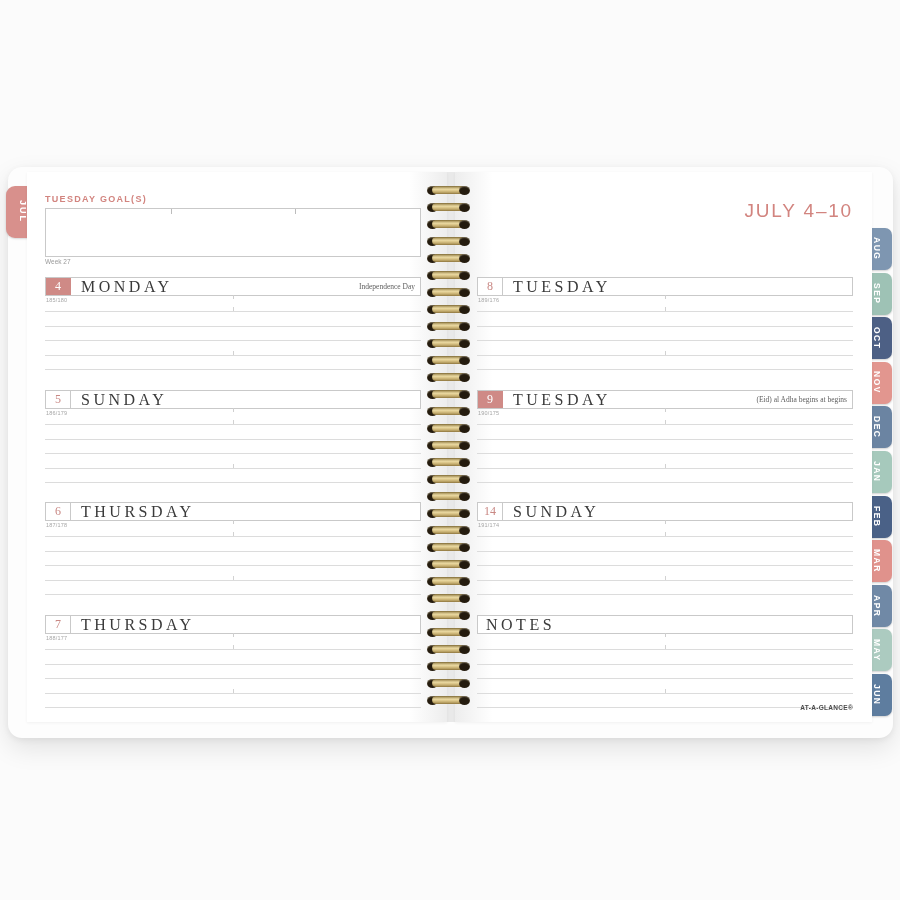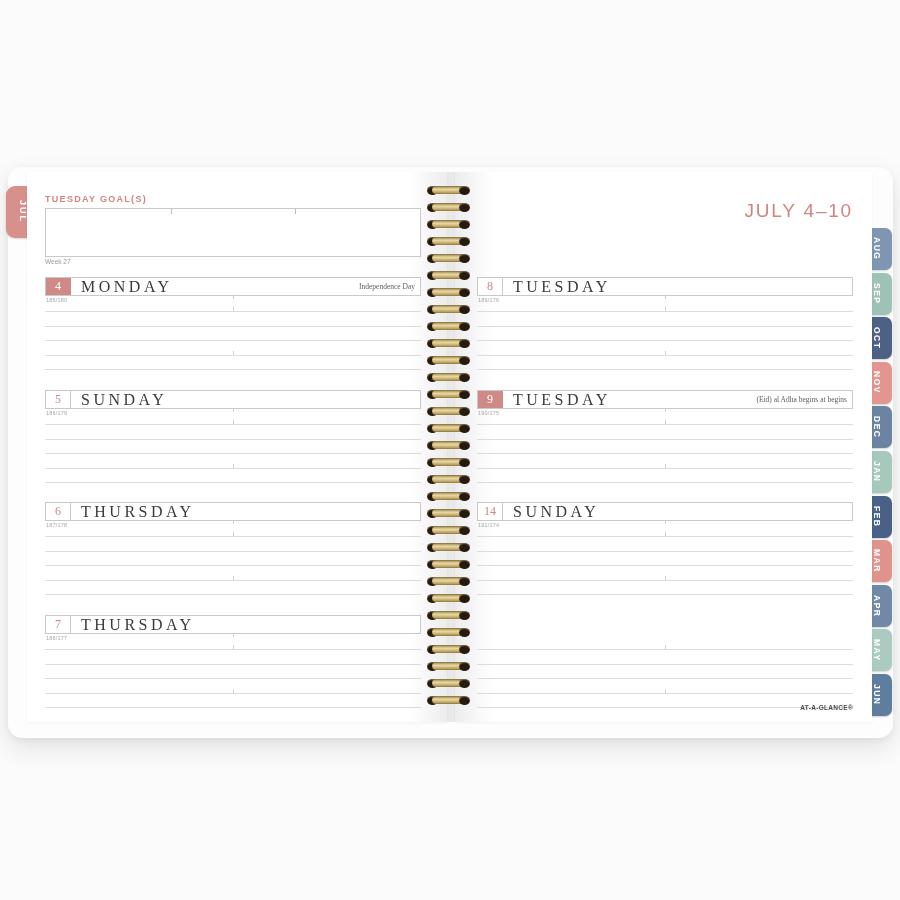--- a/index.html
+++ b/index.html
@@ -275,20 +275,23 @@
 
     </div>
     <div class="day-doy">191/174</div>
   <div class="rule tick" style="top: 34px;"></div>
         <div class="rule" style="top: 48.5px;"></div>
         <div class="rule" style="top: 63px;"></div>
         <div class="rule tick" style="top: 77.5px;"></div>
         <div class="rule" style="top: 92px;"></div>
       </section>
       <section class="day-section content" style="left: 477px; top: 615px;">
+    <div class="day-header notes-header">
+      <div class="day-name">NOTES</div>
+    </div>
   <div class="rule tick" style="top: 34px;"></div>
         <div class="rule" style="top: 48.5px;"></div>
         <div class="rule" style="top: 63px;"></div>
         <div class="rule tick" style="top: 77.5px;"></div>
         <div class="rule" style="top: 92px;"></div>
       </section>
     </div>
 
   <div class="brand">AT-A-GLANCE®</div>
 

